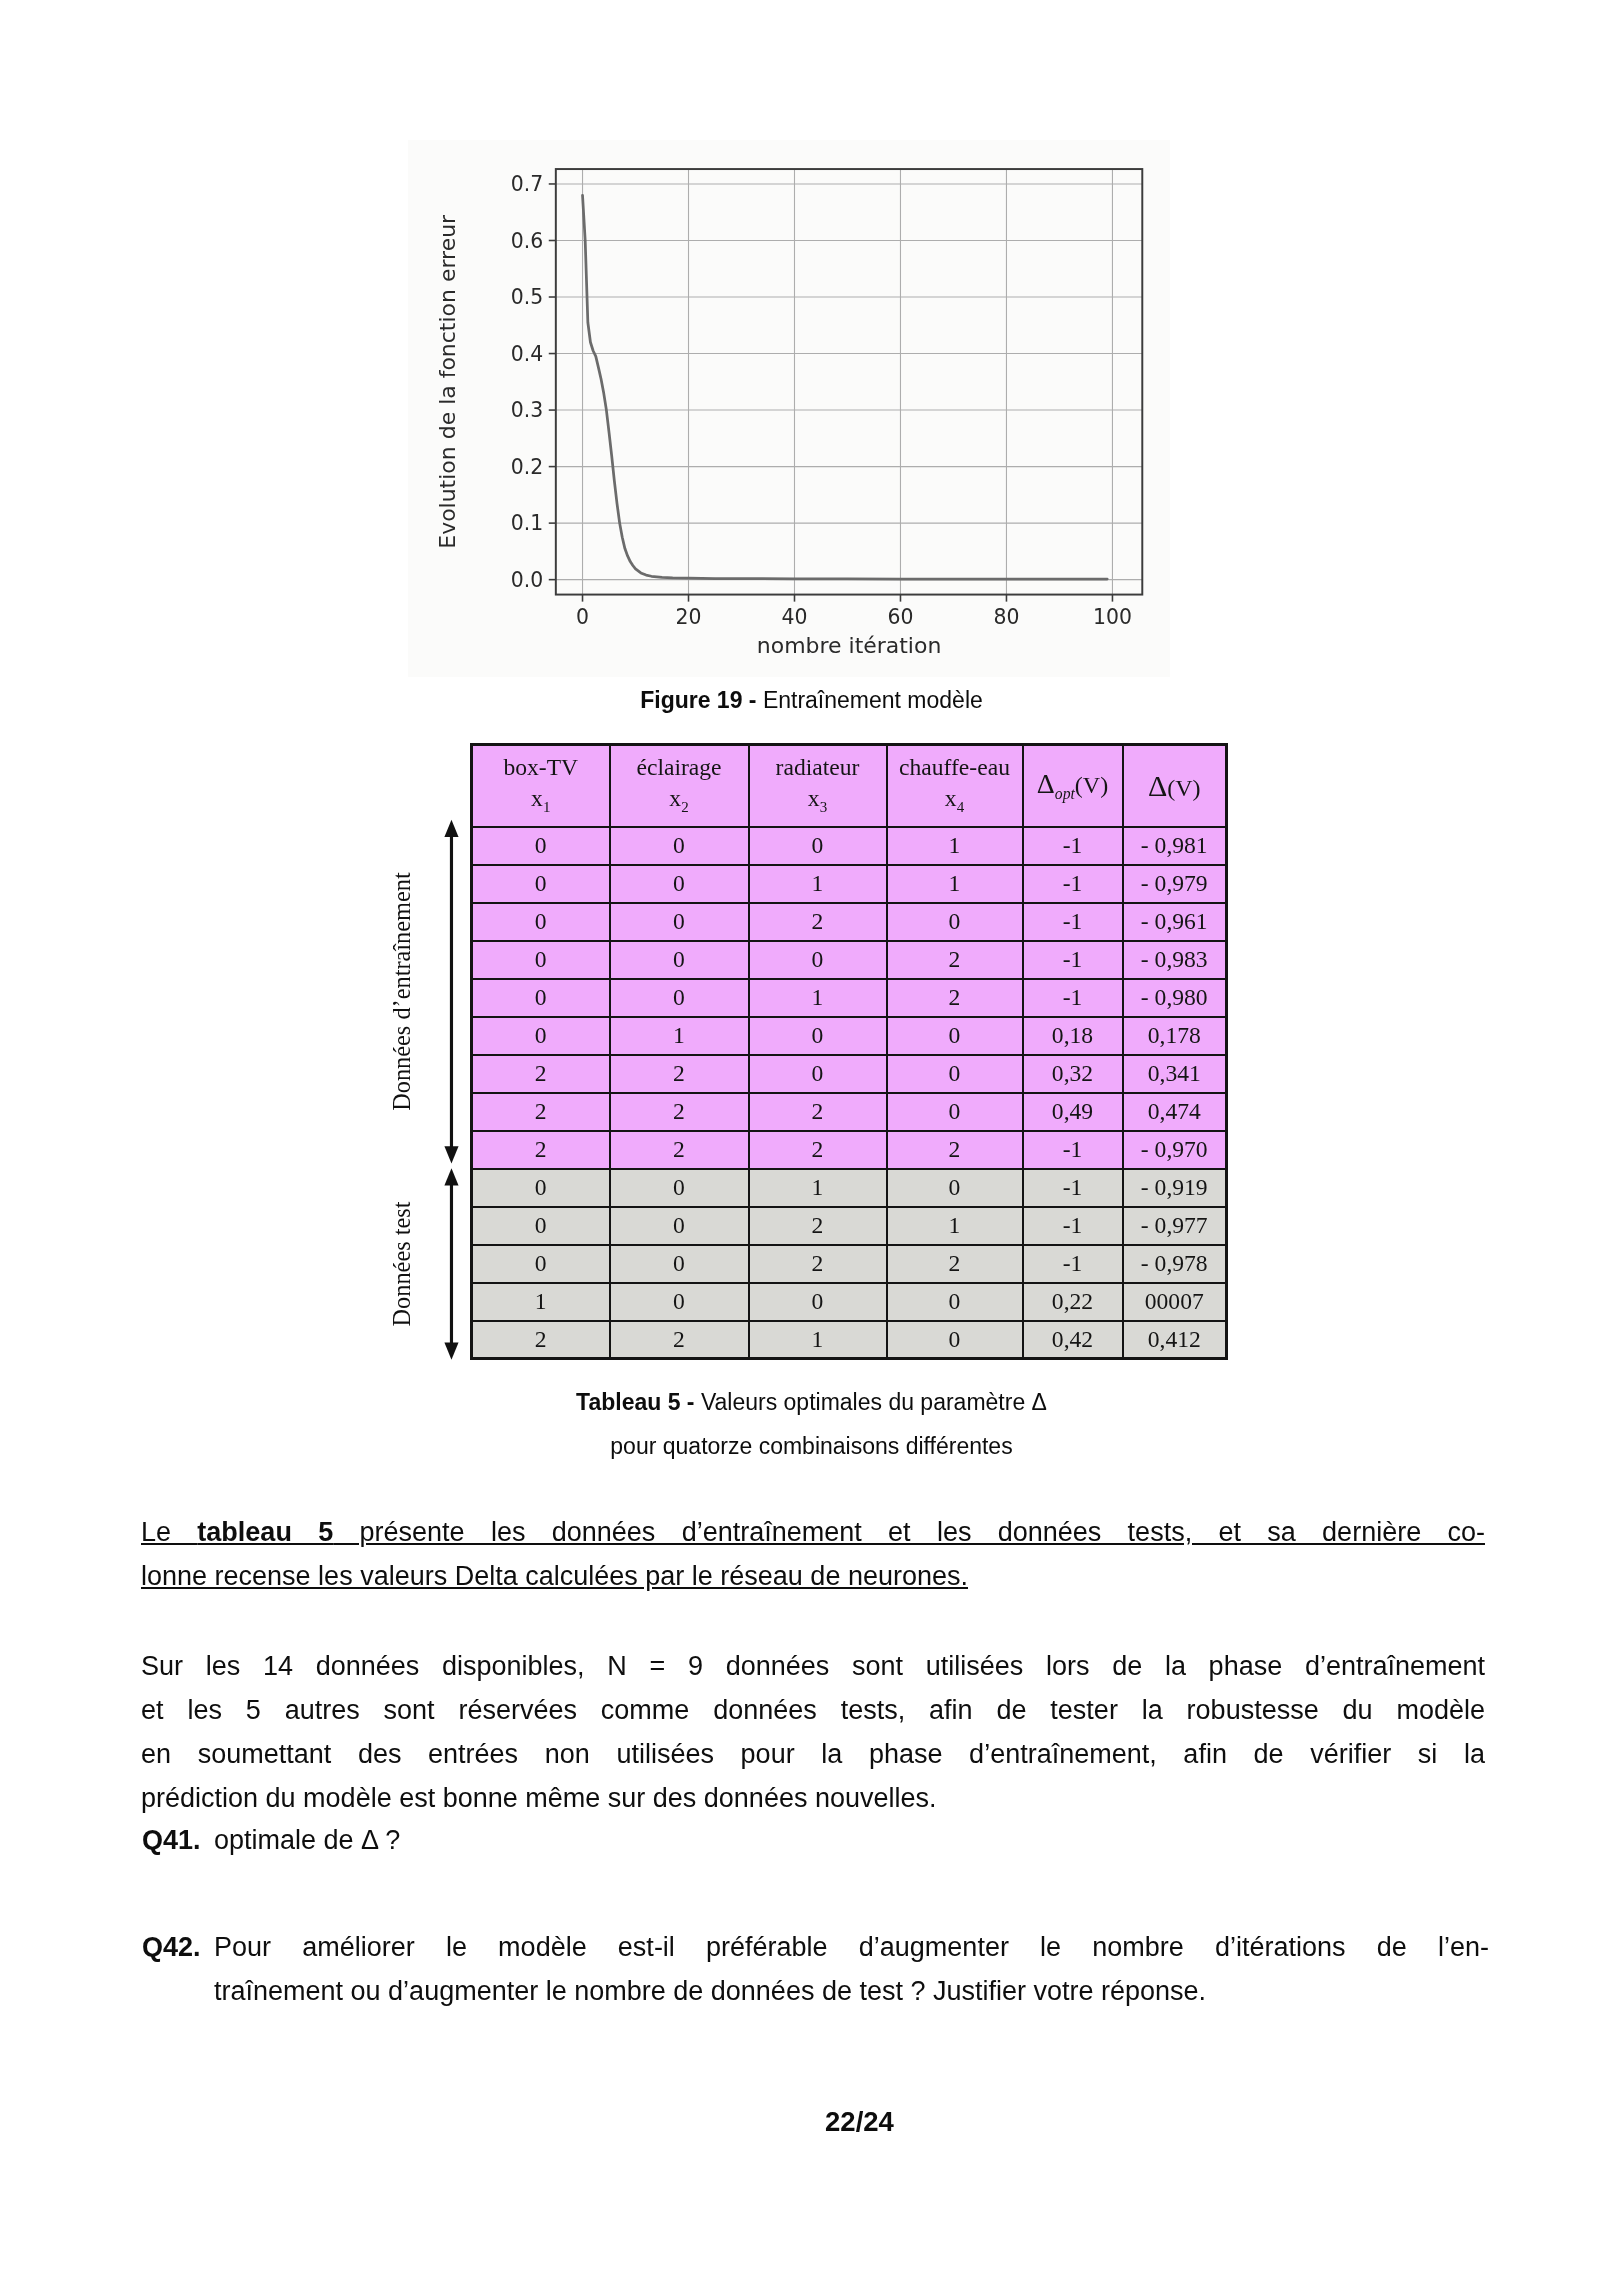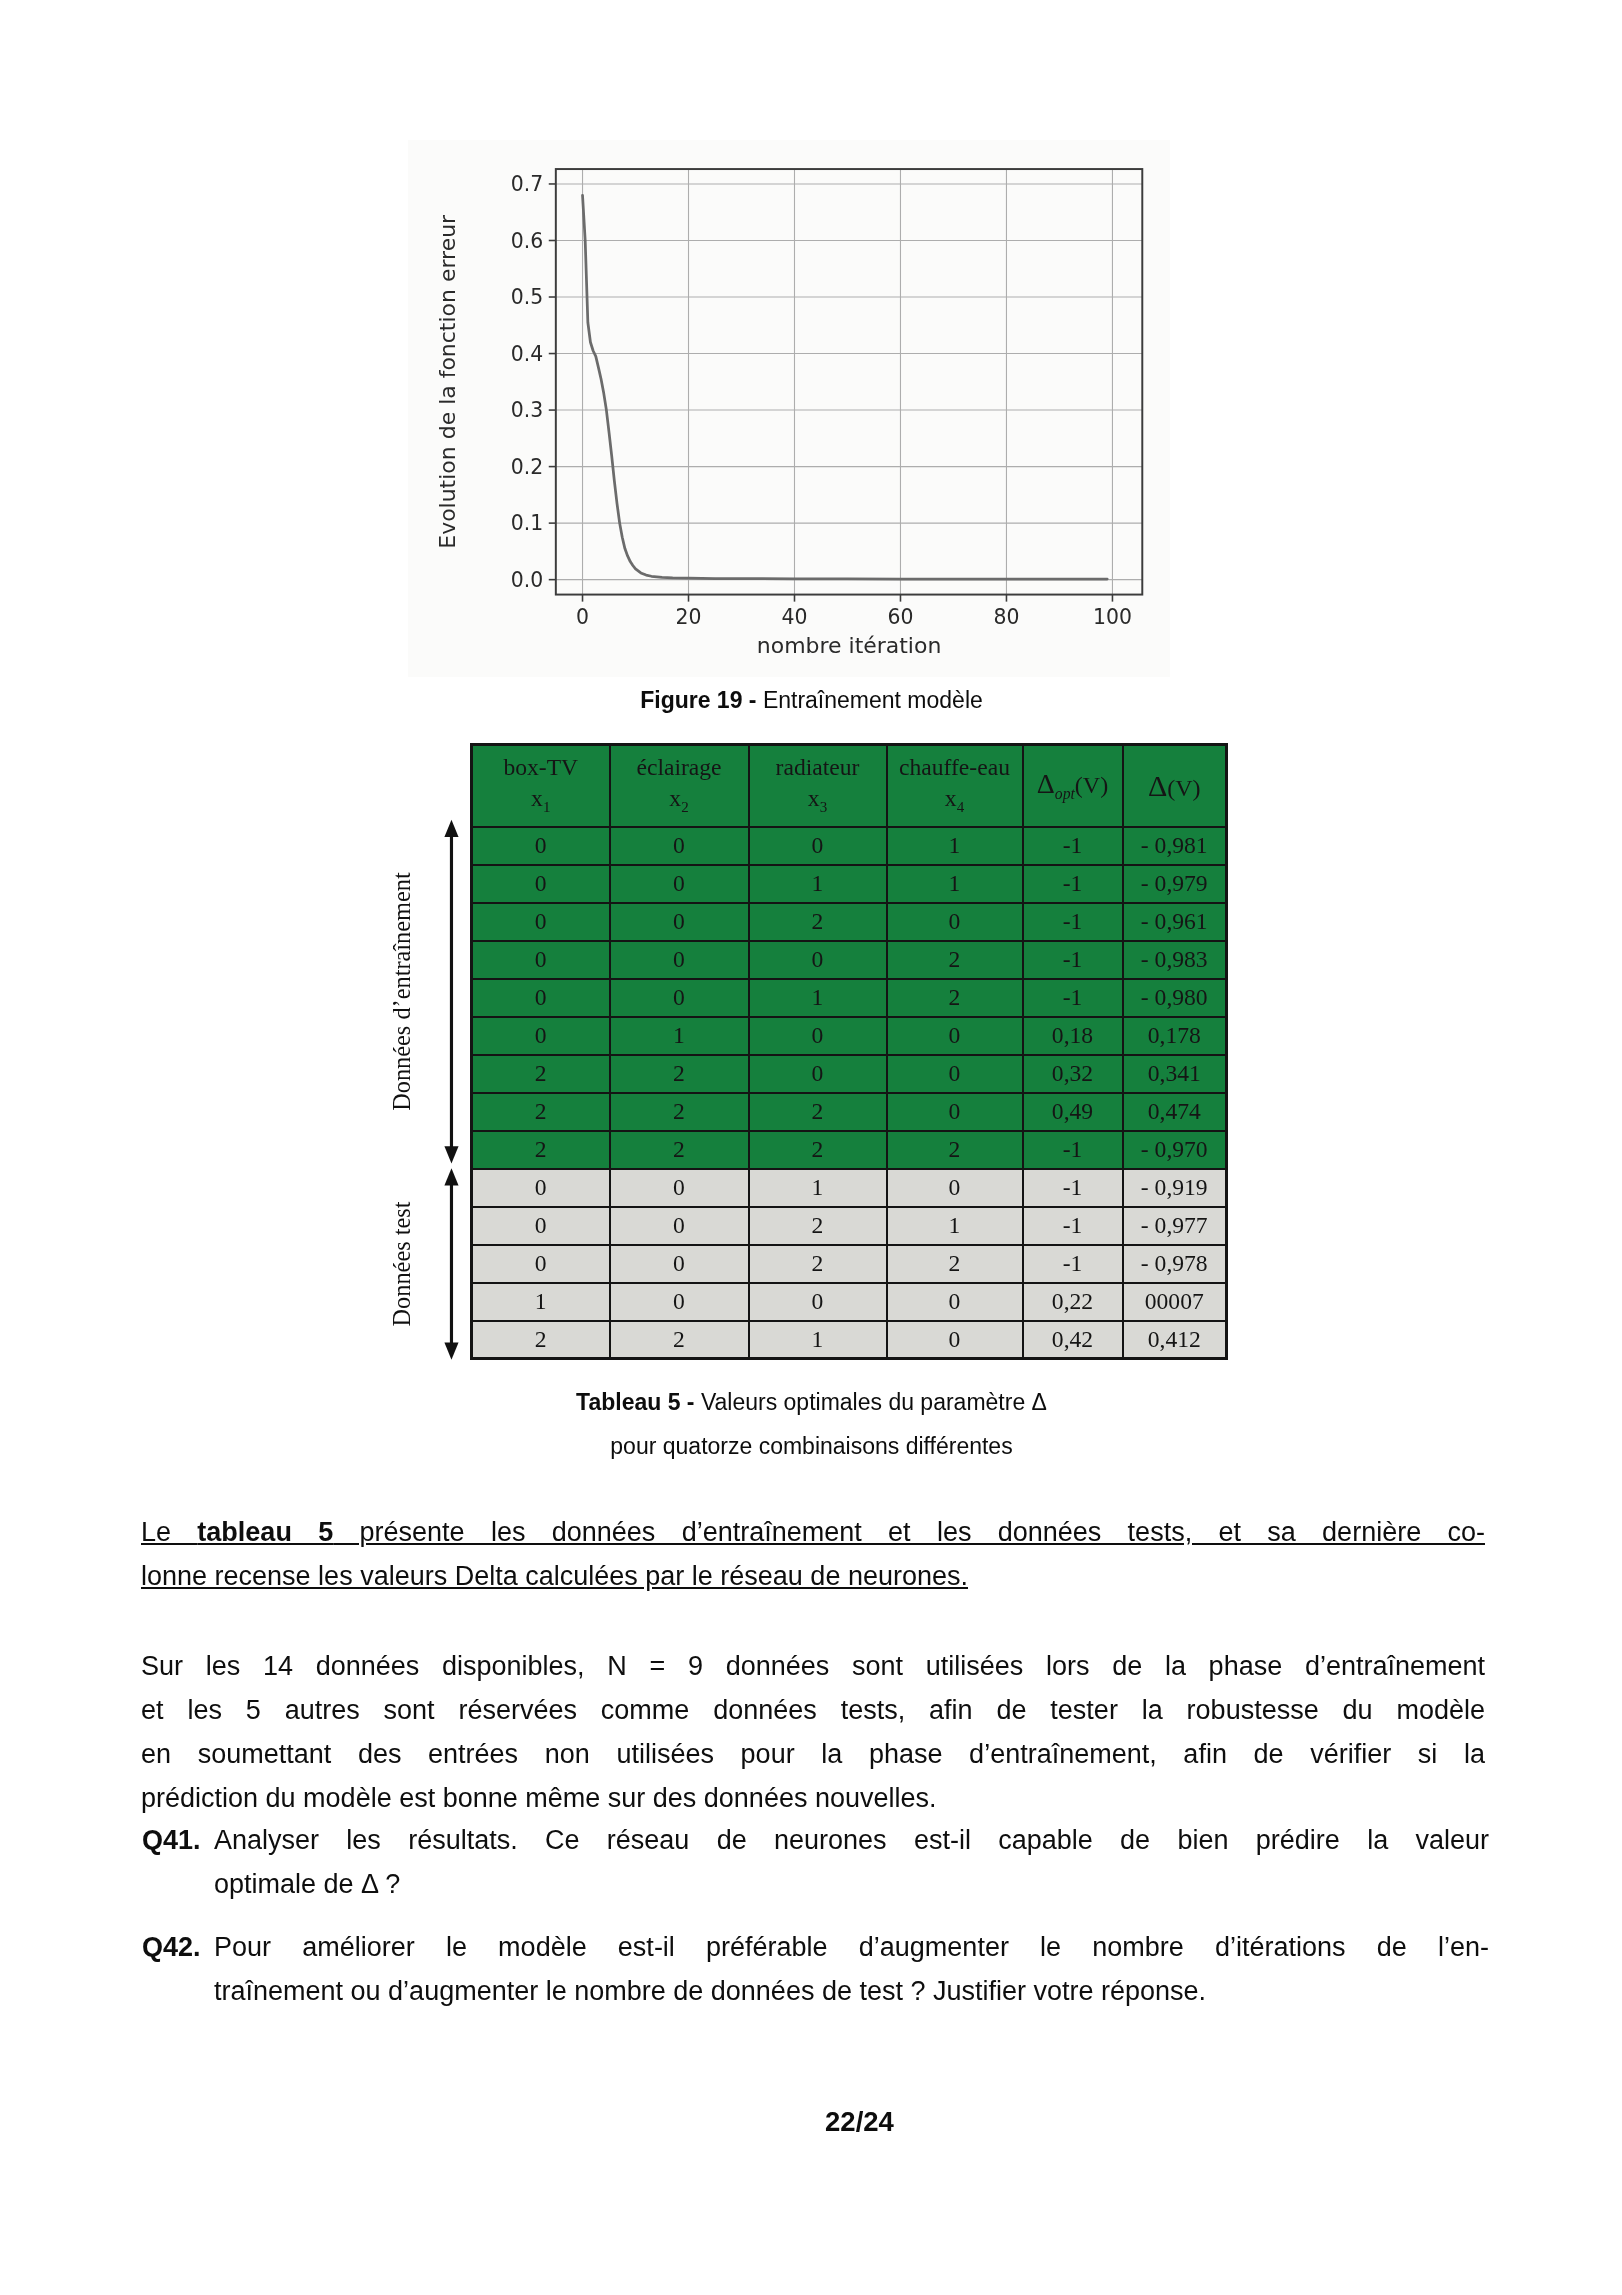--- a/index.html
+++ b/index.html
@@ -15,21 +15,21 @@
 
   
   .caption{left:0;width:1623px;text-align:center;font-size:23px;line-height:44px;color:#0d0d0d;}
   #figure-caption{top:678px;}
   #table-caption{top:1380px;}
   .cap-bold{font-weight:bold;}
 
   
   #data-table{
     position:absolute;left:470px;top:743px;border-collapse:collapse;
-    border:3.9px solid #141414;table-layout:fixed;background:#15803d;
+    border:3.9px solid #141414;table-layout:fixed;background:#f0abfc;
   }
   #data-table th,#data-table td{
     border:2.4px solid #141414;text-align:center;vertical-align:middle;
     font-family:"Liberation Serif",serif;font-weight:normal;padding:0;
   }
   #data-table thead tr{height:82px;}
   #data-table tbody tr{height:38px;}
   #data-table td{font-size:23.6px;}
   #data-table tr.test td{background:#d9d9d5;}
   col.c0{width:138px}col.c1{width:139px}col.c2{width:138px}col.c3{width:136px}col.c4{width:100px}col.c5{width:104px}
@@ -298,21 +298,20 @@
 <div class="abs para" id="paragraph-2">
     <div class="jline"><span>Sur les 14 données disponibles, N = 9 données sont utilisées lors de la phase d’entraînement</span></div>
     <div class="jline"><span>et les 5 autres sont réservées comme données tests, afin de tester la robustesse du modèle</span></div>
     <div class="jline"><span>en soumettant des entrées non utilisées pour la phase d’entraînement, afin de vérifier si la</span></div>
     <div class="lline"><span>prédiction du modèle est bonne même sur des données nouvelles.</span></div>
   </div>
 
 <div class="abs question" id="q41">
   <span class="qnum">Q41.</span>
   <span class="qtext">
-      <div class="jline">Analyser les résultats. Ce réseau de neurones est-il capable de bien prédire la valeur</div>
       <div class="lline">optimale de Δ ?</div>
     </span>
 </div>
 <div class="abs question" id="q42">
   <span class="qnum">Q42.</span>
   <span class="qtext">
       <div class="jline">Pour améliorer le modèle est-il préférable d’augmenter le nombre d’itérations de l’en-</div>
       <div class="lline">traînement ou d’augmenter le nombre de données de test ? Justifier votre réponse.</div>
     </span>
 </div>

